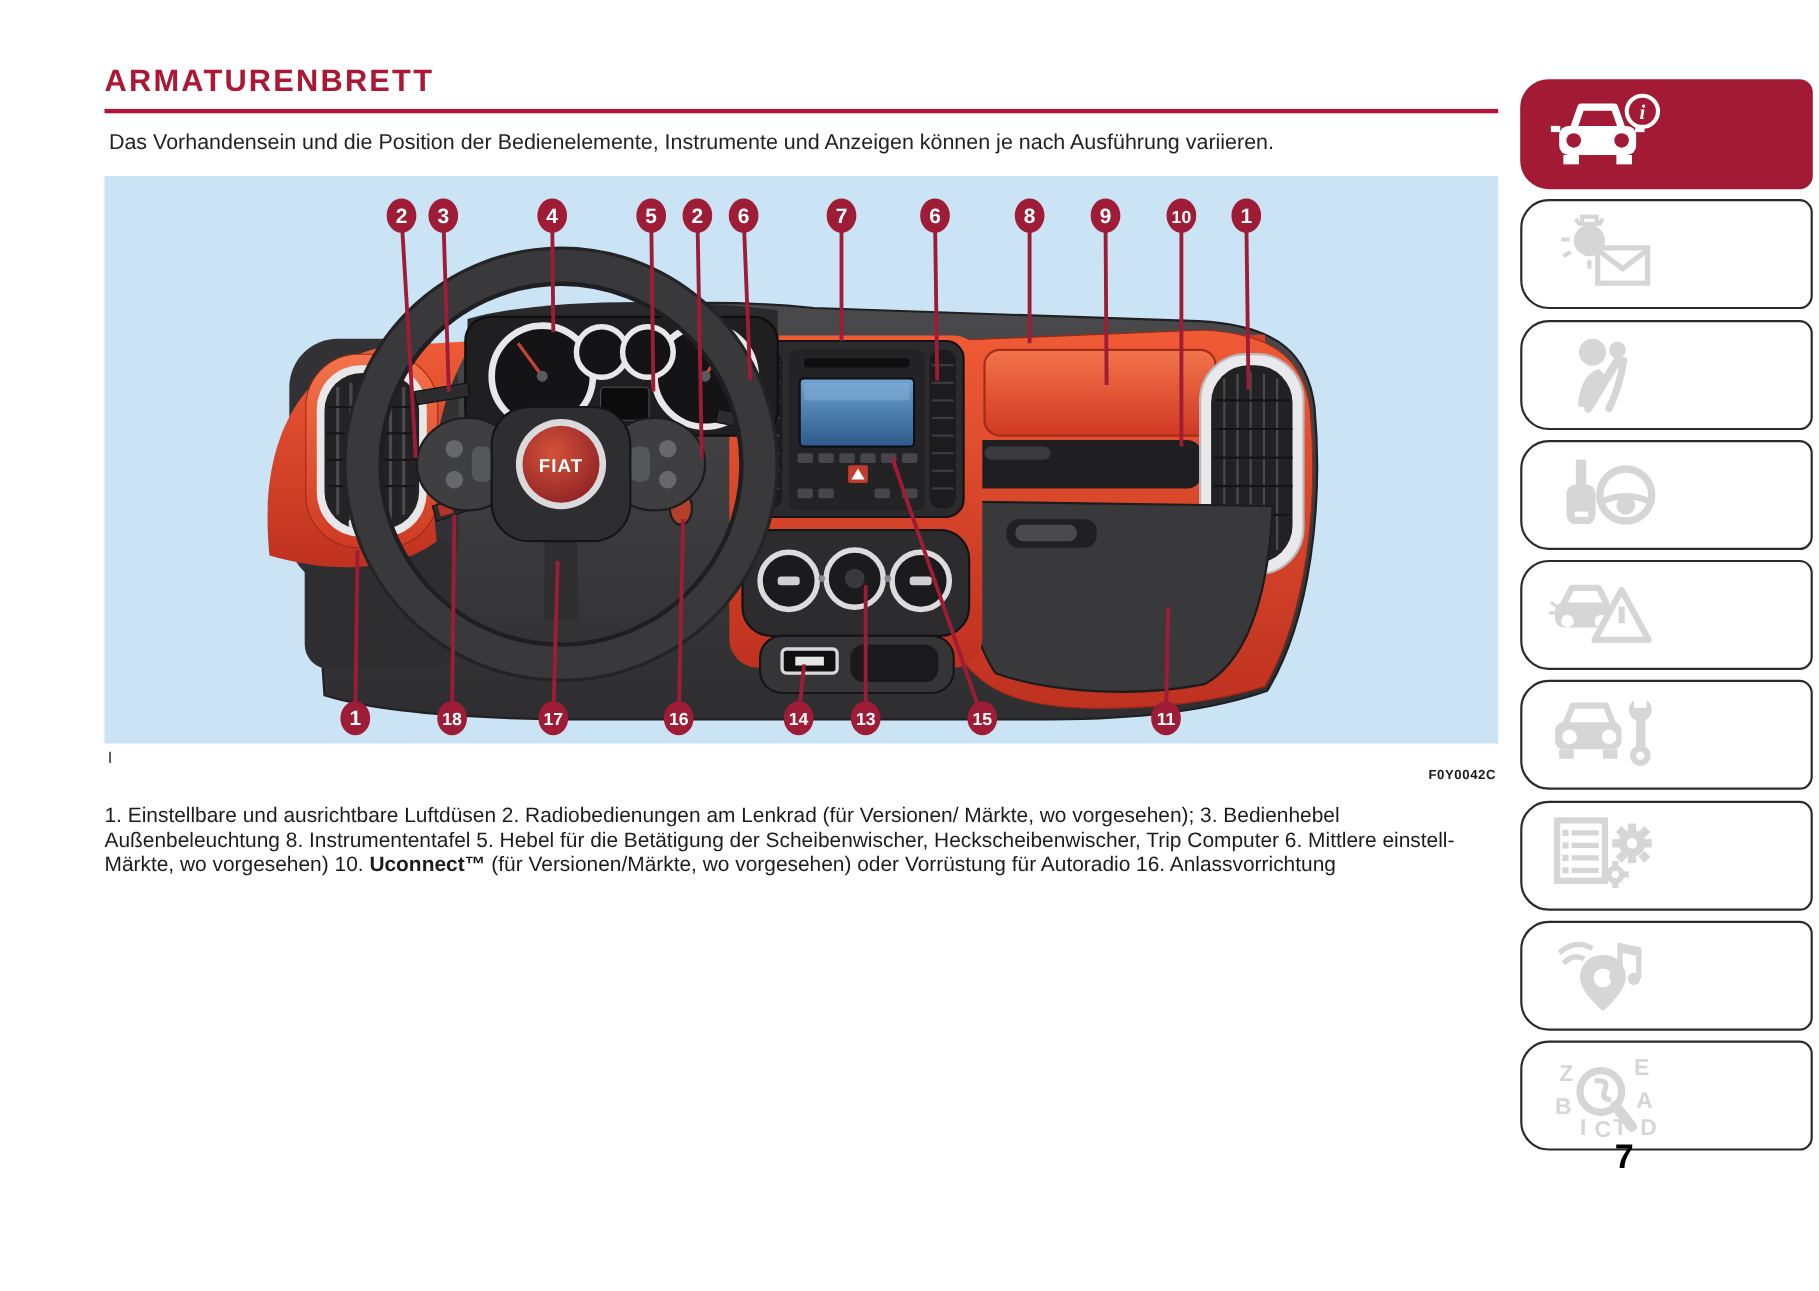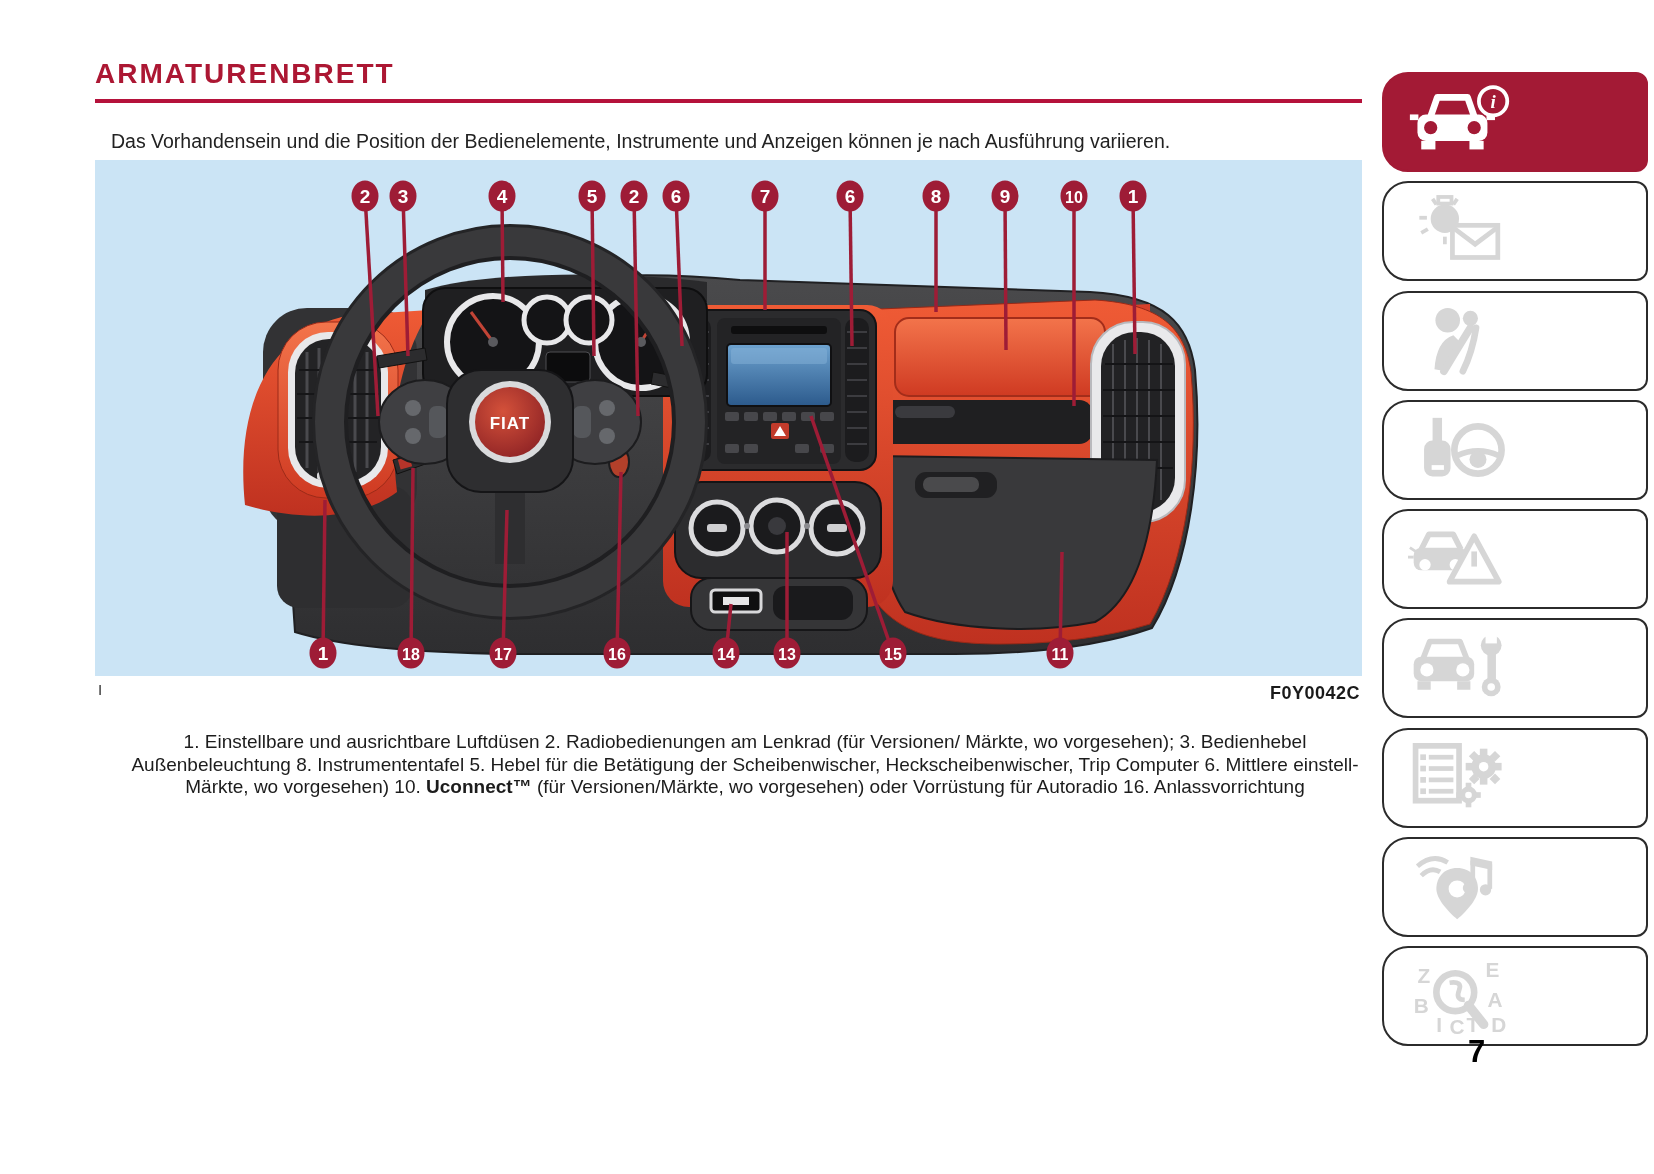--- a/index.html
+++ b/index.html
@@ -10,36 +10,36 @@
   .page-title{
     position:absolute;left:95px;top:58px;margin:0;
     font-size:28px;font-weight:bold;letter-spacing:2px;
     color:var(--title-red,#ac1733);
   }
   .title-rule{
     position:absolute;left:95px;top:99px;width:1267px;height:0;
     border-top:4px solid var(--rule-red,#b5123b);
   }
   .intro{
-    position:absolute;left:95px;top:113px;width:1267px;margin:16px;
+    position:absolute;left:95px;top:113px;width:1267px;margin:4px;
     font-size:19.5px;line-height:24px;color:#222;
   }
   .figure{
     position:absolute;left:95px;top:160px;width:1267px;height:516px;
     background:var(--figure-bg,#cbe4f5);
   }
   .figure svg{display:block;width:1267px;height:516px;}
   .figure-meta{
     position:absolute;left:95px;top:681px;width:1267px;height:20px;
   }
   .margin-mark{position:absolute;left:3px;top:0;font-size:15px;color:#333;}
-  .figure-code{position:absolute;right:2px;top:2px;font-size:18px;font-weight:bold;letter-spacing:.5px;color:#1a1a1a;}
+  .figure-code{position:absolute;right:2px;top:16px;font-size:12px;font-weight:bold;letter-spacing:.5px;color:#1a1a1a;}
   .legend{
     position:absolute;left:95px;top:731px;width:1300px;
-    font-size:19px;line-height:22.7px;color:#1c1c1c;text-align:center;
+    font-size:19px;line-height:22.7px;color:#1c1c1c;
   }
   .legend-line{white-space:nowrap;}
   .legend-line .b{font-weight:bold;}
   .sidebar-tile{
     position:absolute;left:1382px;width:266px;height:100px;
     background:#ffffff;border:2px solid #2b2b2b;box-sizing:border-box;
     border-radius:26px 12px 12px 26px;
     display:flex;align-items:center;padding-left:24px;
   }
   .sidebar-tile.active{

